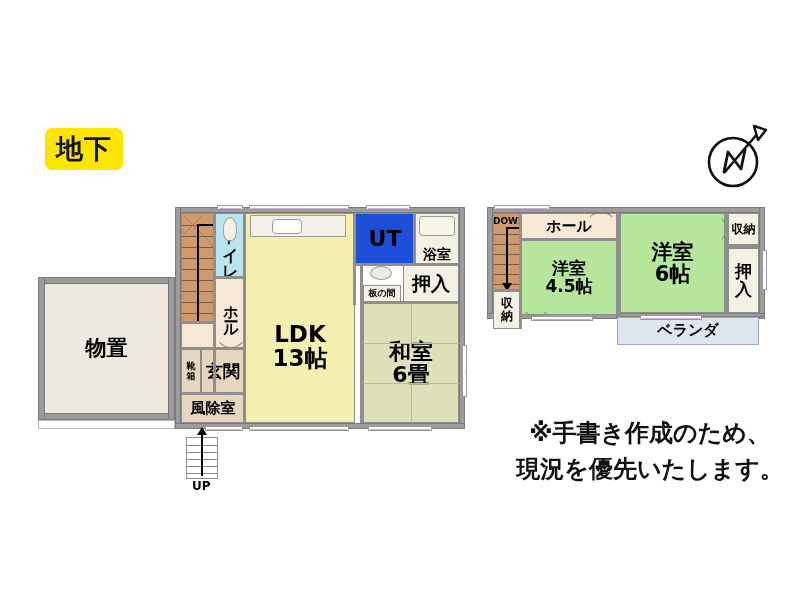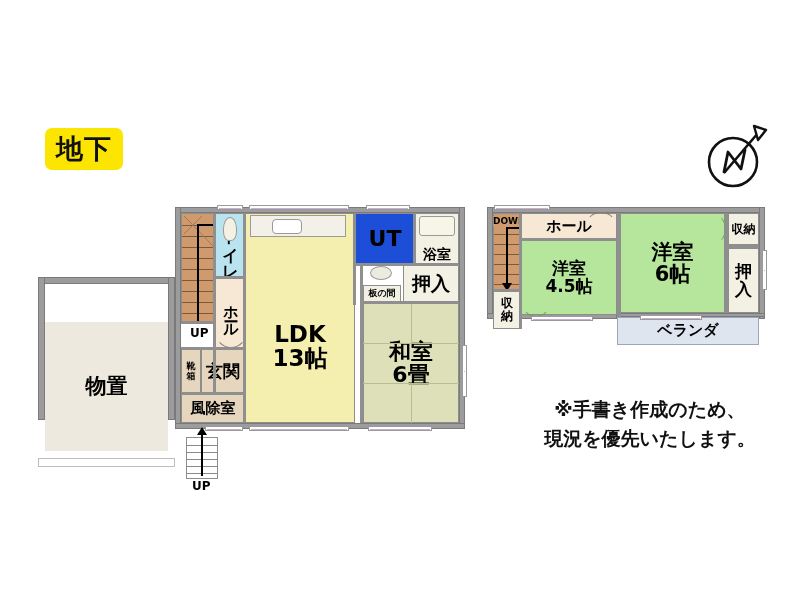--- a/index.html
+++ b/index.html
@@ -27,21 +27,21 @@
   .room {
     position: absolute;
     border: 1px solid #8d8d8d;
     display: flex; align-items: center; justify-content: center;
     text-align: center;
     color: #000;
     font-weight: 700;
     line-height: 1.05;
     white-space: pre-line;
   }
-  .room.noborder { border: none; margin-top: 38px; }
+  .room.noborder { border: none; }
 
   
   .wall {
     position: absolute;
     background: #9c9c9c;
     border: 1px solid #7a7a7a;
   }
 
   .innerwall {
     position: absolute;
@@ -316,16 +316,16 @@
     <div class="innerwall" style="left:521px; top:238px; width:96px; height:3px;"></div>
     <div class="innerwall" style="left:493px; top:289px; width:28px; height:3px;"></div>
     <div class="innerwall" style="left:726px; top:245px; width:33px; height:3px;"></div>
 
     <div class="window" style="left:494px; top:205px; width:56px; height:5px;"></div>
     <div class="window" style="left:531px; top:316px; width:62px; height:5px;"></div>
     <div class="window" style="left:640px; top:315px; width:62px; height:5px;"></div>
     <div class="window" style="left:762px; top:250px; width:5px; height:40px;"></div>
   </div>
 
-  <div class="note" style="left:505px; top:395px; width:290px; font-size:19px;">※手書き作成のため、
+  <div class="note" style="left:505px; top:415px; width:290px; font-size:24px;">※手書き作成のため、
 現況を優先いたします。</div>
 
 </div>
 
 </body></html>

